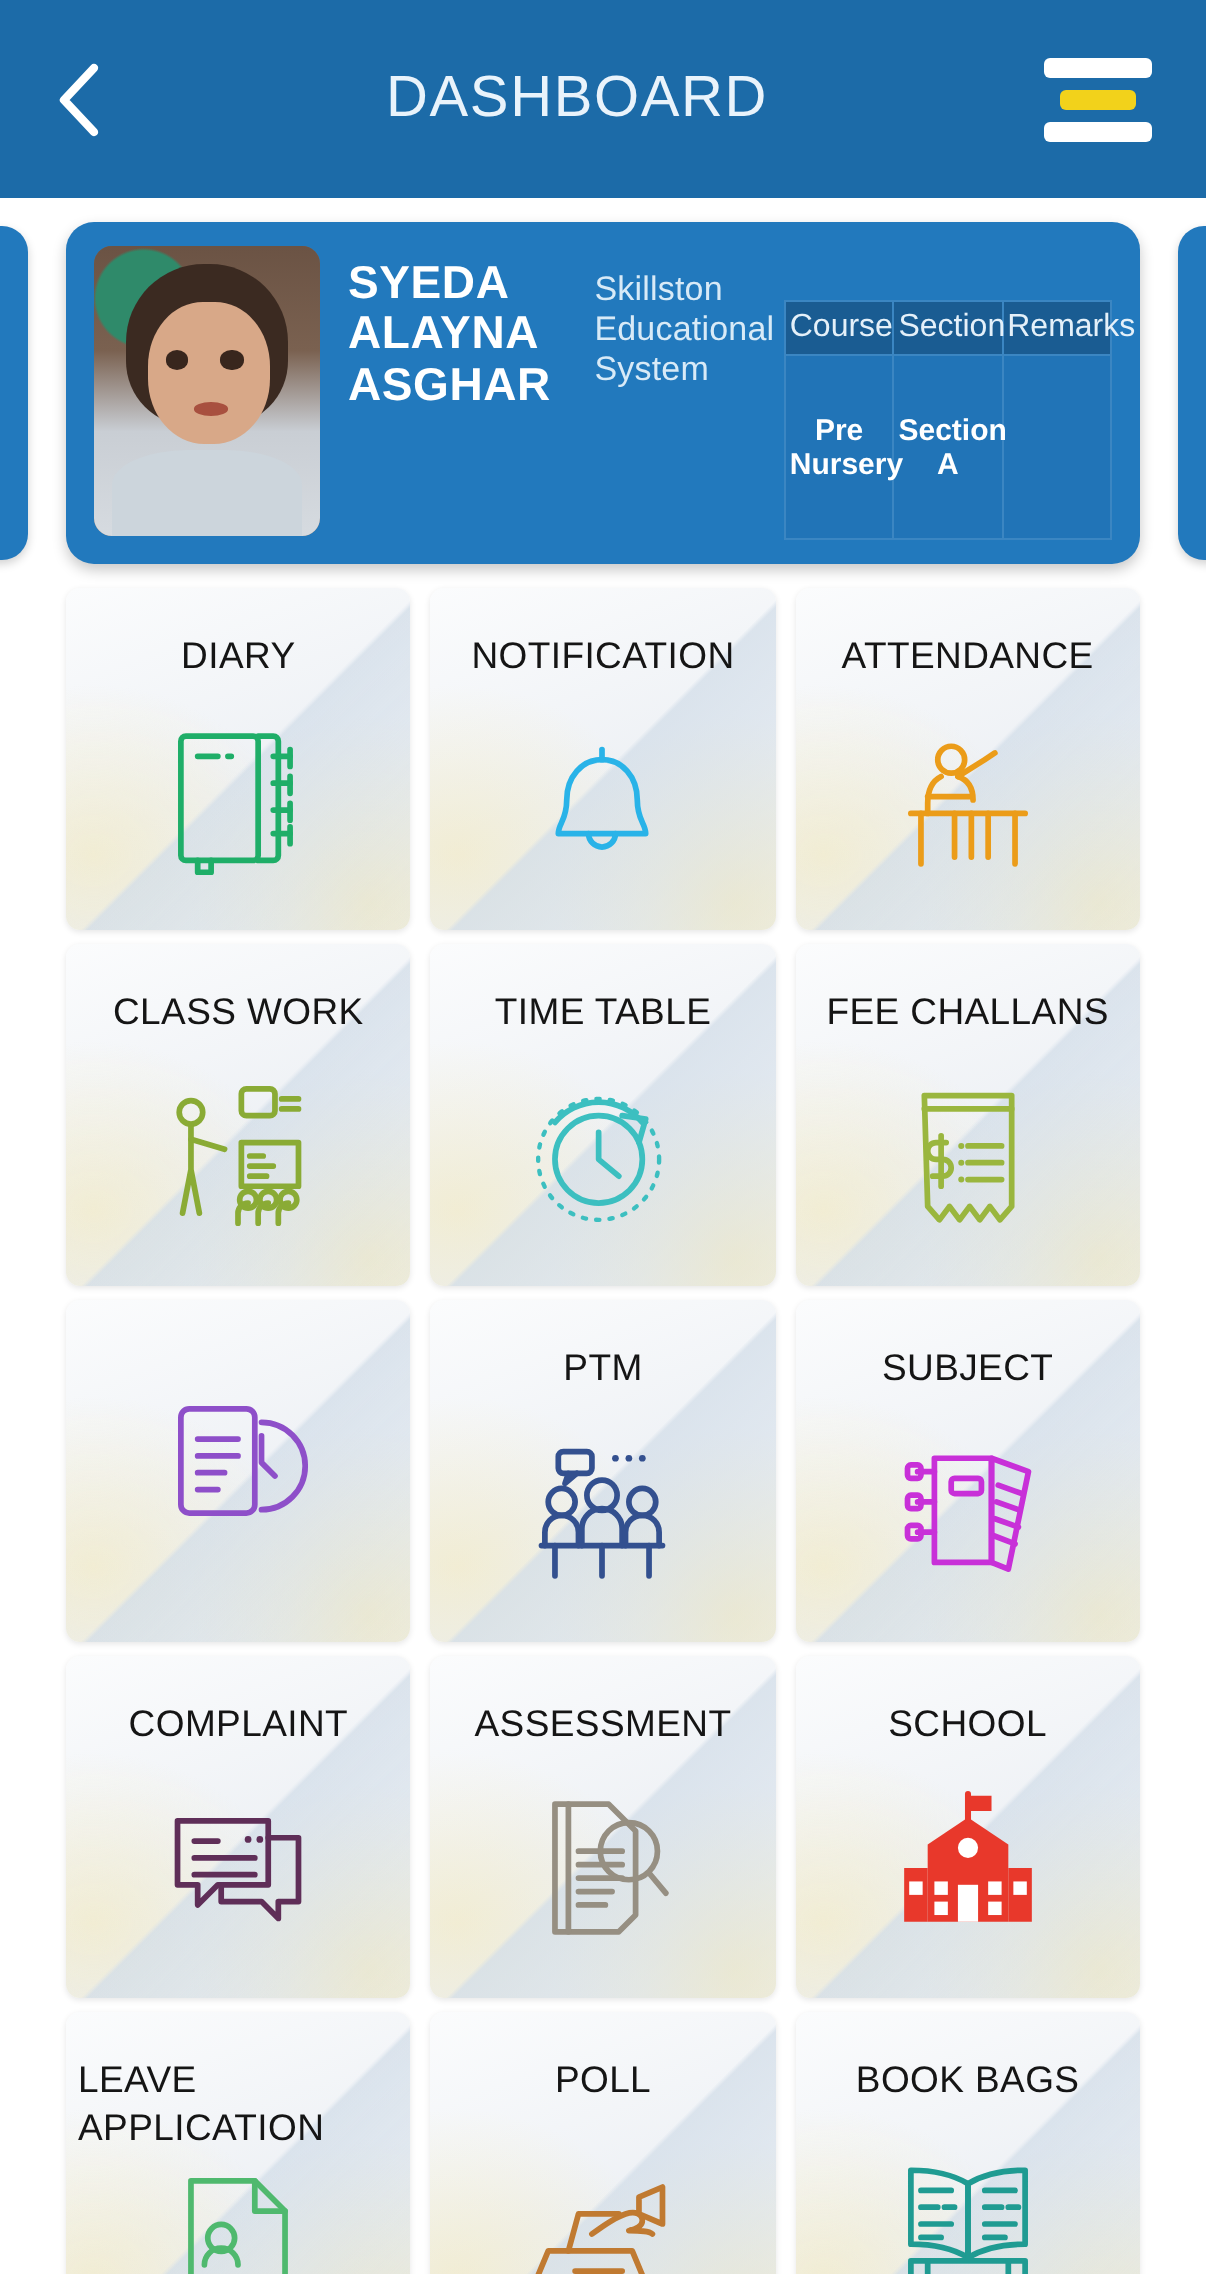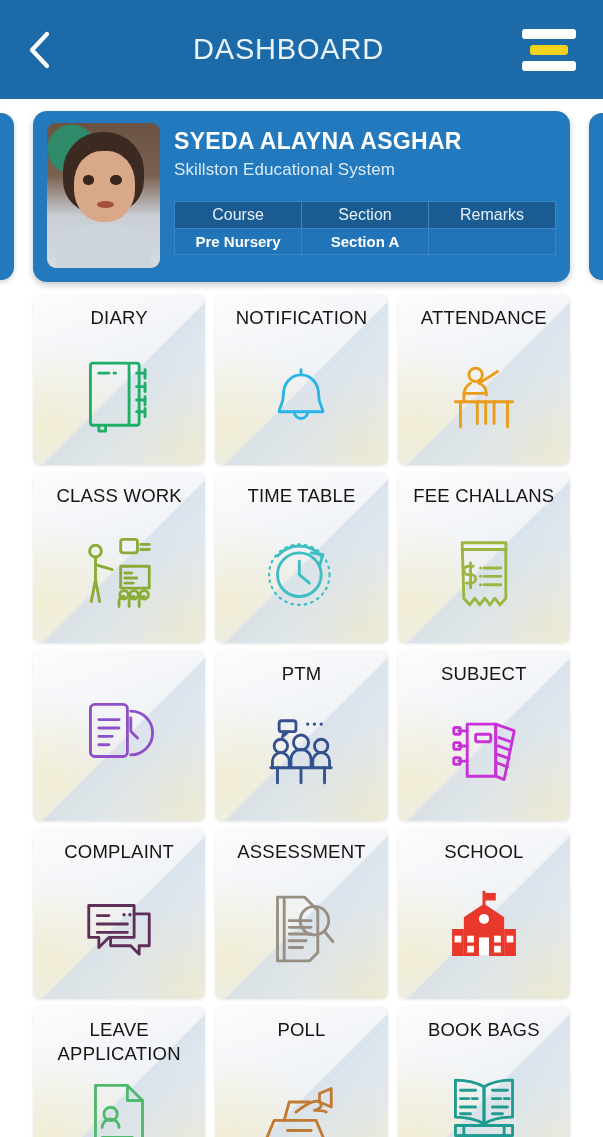--- a/index.html
+++ b/index.html
@@ -122,21 +122,20 @@
     position: absolute; left: 8%; bottom: 0;
     width: 84%; height: 30%;
     background: #ccd5dc;
     border-radius: 40% 40% 0 0;
   }
 
   .profile-info {
     flex: 1;
     padding-left: 14px;
     display: flex;
-    flex-direction: column;
     padding-top: 6px;
   }
   .student-name {
     color: #ffffff;
     font-size: 23px;
     font-weight: bold;
     letter-spacing: 0.3px;
     line-height: 1.1;
   }
   .school-name {
@@ -190,24 +189,24 @@
       radial-gradient(ellipse at 8% 78%, rgba(246,232,172,0.45) 0%, rgba(246,232,172,0) 45%),
       linear-gradient(160deg, #fbfcfd 0%, #eef1f5 55%, #e9edf2 100%);
     box-shadow: 0 1px 3px rgba(0,0,0,0.10);
     overflow: hidden;
     cursor: pointer;
     display: flex;
     flex-direction: column;
     align-items: center;
   }
   .tile-label {
-    margin-top: 12px;
+    margin-top: 22px;
     font-size: 18.5px;
     color: #151515;
-    text-align: center;
+    text-align: left;
     line-height: 1.32;
     letter-spacing: 0.2px;
     padding: 0 6px;
     font-weight: 400;
   }
   .tile-icon {
     flex: 1;
     width: 100%;
     display: flex;
     align-items: center;

